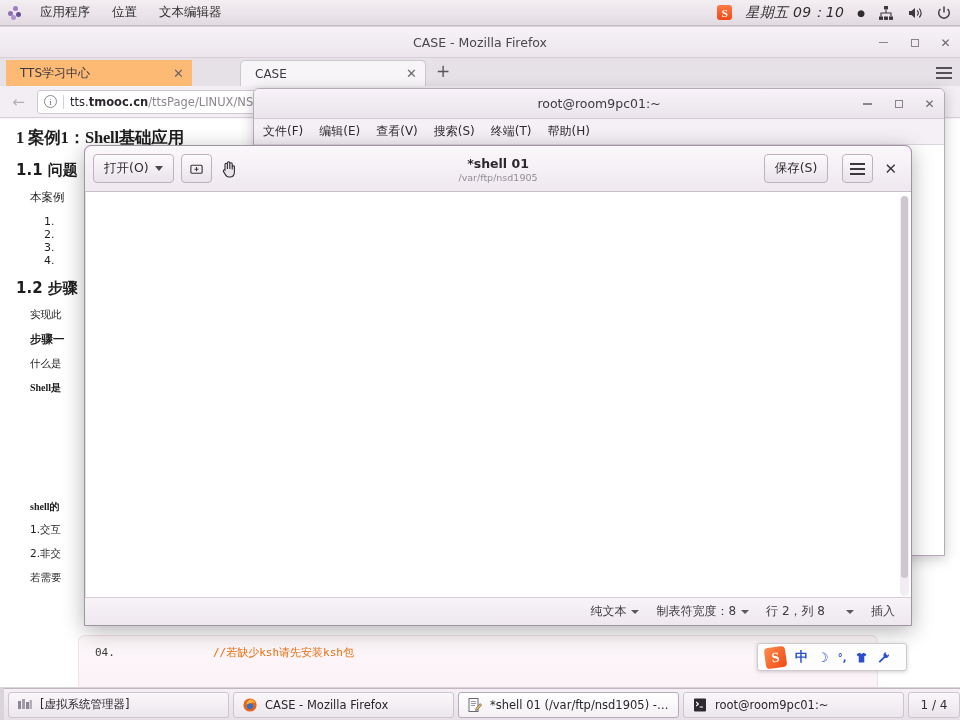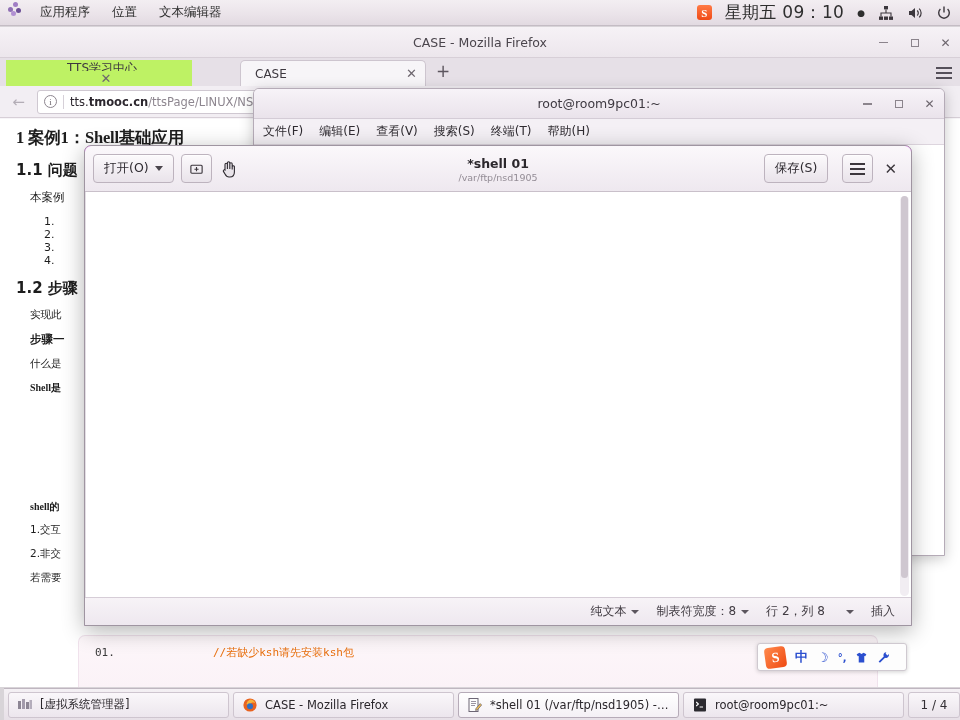--- a/index.html
+++ b/index.html
@@ -13,39 +13,39 @@
 
   
   .gnome-panel {
     position: absolute; left: 0; top: 0; width: 960px; height: 26px;
     background: linear-gradient(to bottom, #f3eef2 0%, #ebe4ea 55%, #e2dae1 100%);
     border-bottom: 1px solid #c4bcc4;
     display: flex; align-items: center;
     font-size: 12.5px; color: #2e2e2e;
     z-index: 60;
   }
-  .panel-left { display: flex; align-items: flex-start; gap: 14px; padding-left: 8px; }
+  .panel-left { display: flex; align-items: center; gap: 14px; padding-left: 8px; }
   .panel-item { padding: 2px 4px; white-space: nowrap; }
   .gnome-logo {
     width: 14px; height: 14px; position: relative; display: inline-block;
   }
   .gnome-logo i {
     position: absolute; width: 5px; height: 5px; border-radius: 50%;
     background: #7a5ea8;
   }
   .gnome-logo i:nth-child(1){ left:0; top:5px; background:#8f6fb5;}
   .gnome-logo i:nth-child(2){ left:5px; top:0px; background:#a07dc4;}
   .gnome-logo i:nth-child(3){ left:8px; top:6px; background:#6c4f97;}
   .gnome-logo i:nth-child(4){ left:3px; top:9px; background:#b190d2;}
 
   .panel-right {
     margin-left: auto; display: flex; align-items: center;
     gap: 13px; padding-right: 8px;
   }
-  .clock { font-size: 17px; letter-spacing: .3px; white-space: nowrap; }
+  .clock { font-size: 14px; letter-spacing: .3px; white-space: nowrap; font-style: italic; }
   .sogou-mini {
     width: 15px; height: 15px; border-radius: 3px;
     background: linear-gradient(to bottom,#ff7a45,#f04a16);
     color: #fff; font-size: 11px; font-weight: bold;
     display: flex; align-items: center; justify-content: center;
     font-family: "Liberation Serif", serif;
   }
   .ic { width: 16px; height: 16px; display: block; }
 
   
@@ -76,21 +76,21 @@
 
   .ff-tabbar {
     height: 28px; background: #e6e0e7; display: flex; align-items: flex-end;
     padding-left: 6px; position: relative;
   }
   .ff-tab {
     height: 26px; display: flex; align-items: center;
     padding: 0 8px 0 14px; font-size: 12px; color: #3d383f;
     min-width: 186px; position: relative;
   }
-  .ff-tab.inactive { background: #bef264; flex-direction: column; }
+  .ff-tab.inactive { background: #fdba74; }
   .ff-tab.active {
     background: #f7f5f8; border-radius: 5px 5px 0 0;
     border: 1px solid #cdc5cf; border-bottom: none; margin-left: 48px;
   }
   .tab-label { flex: 1; overflow: hidden; white-space: nowrap; }
   .tab-close { font-size: 13px; color: #6d666e; padding-left: 8px; }
   .ff-newtab { font-size: 17px; color: #5c555e; padding: 0 10px 2px 10px; align-self: center; }
   .ff-menu-btn { position: absolute; right: 8px; bottom: 4px; width: 16px; }
   .ff-menu-btn span { display: block; height: 2px; background: #55505a; margin: 3px 0; }
 
@@ -404,21 +404,21 @@
         <div class="pg-small">1.交互</div>
         <div class="pg-small">2.非交</div>
         <div class="pg-small">若需要</div>
       </div>
       <a class="top-link">Top</a>
     </div>
   </div>
 
   <div class="code-block">
     <div class="code-line">
-      <span class="code-num">01.</span>
+      <span class="code-num">04.</span>
       <span class="code-comment">//若缺少ksh请先安装ksh包</span>
     </div>
   </div>
 
   <div class="term-window">
     <div class="term-title">
       <span class="term-title-text">root@room9pc01:~</span>
       <div class="win-btns" style="height:30px;">
         <span class="wb">
             <i class="mini"></i>

